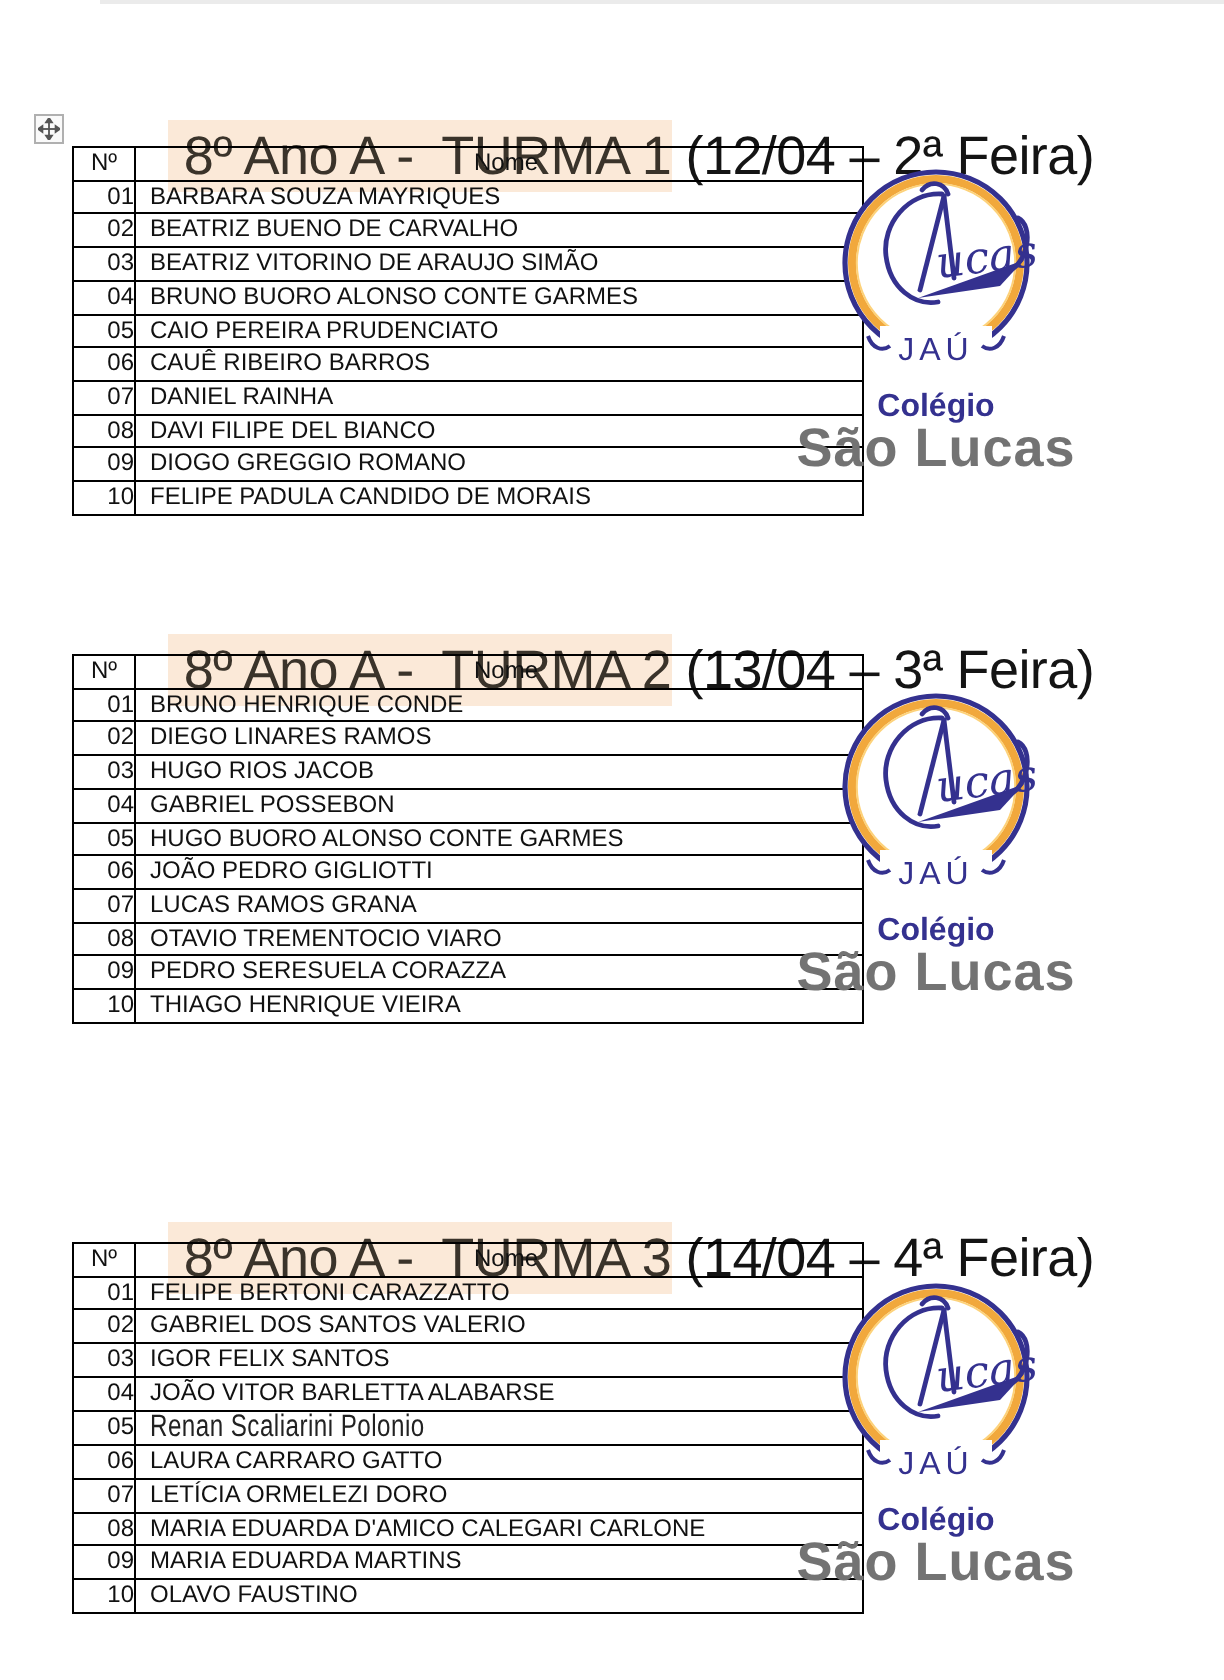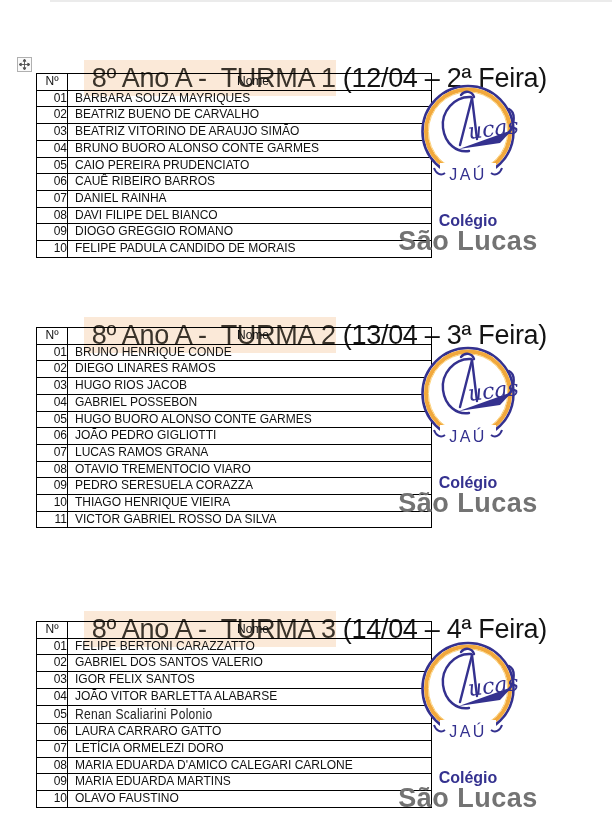--- a/index.html
+++ b/index.html
@@ -23,21 +23,21 @@
                  line-height:15.7px; font-size:12px; color:#111;
                  overflow:hidden; white-space:nowrap; }
   table.roster th { font-weight:400; text-align:center; }
   .c-num  { width:30px; text-align:right; }
   .c-name { text-align:left; padding-left:7px !important; }
   tr.alt-font .name-text { display:inline-block; font-size:15.5px; font-weight:400;
                  transform:scaleX(0.78); transform-origin:0 58%; letter-spacing:0.3px; color:#222; }
 
   .logo { position:absolute; left:388px; width:160px; text-align:center; }
   .logo .crest { display:block; margin:0 auto; }
-  .logo-org  { font-weight:700; font-size:16px;  color:#34318f; line-height:16px; margin-top:30px; }
+  .logo-org  { font-weight:700; font-size:16px;  color:#34318f; line-height:16px; margin-top:13px; }
   .logo-name { font-weight:700; font-size:27px;  color:#737373; line-height:24px; letter-spacing:0.5px; }
 
   .hidden-defs { position:absolute; width:0; height:0; overflow:hidden; }
 </style>
 </head>
 <body>
 
 <div class="page">
 
   <div class="top-strip"></div>
@@ -183,24 +183,20 @@
           <td class="c-name"><span class="name-text">OTAVIO TREMENTOCIO VIARO</span></td>
         </tr>
         <tr>
           <td class="c-num">09</td>
           <td class="c-name"><span class="name-text">PEDRO SERESUELA CORAZZA</span></td>
         </tr>
         <tr>
           <td class="c-num">10</td>
           <td class="c-name"><span class="name-text">THIAGO HENRIQUE VIEIRA</span></td>
         </tr>
-        <tr>
-          <td class="c-num">11</td>
-          <td class="c-name"><span class="name-text">VICTOR GABRIEL ROSSO DA SILVA</span></td>
-        </tr>
       </tbody>
   </table>
   <div class="logo" style="top:345px;">
     <svg class="crest" width="110" height="100" viewBox="0 0 110 100">
       <use href="#crest-def"></use>
     </svg>
     <div class="logo-org">Colégio</div>
     <div class="logo-name">São Lucas</div>
   </div>
 

